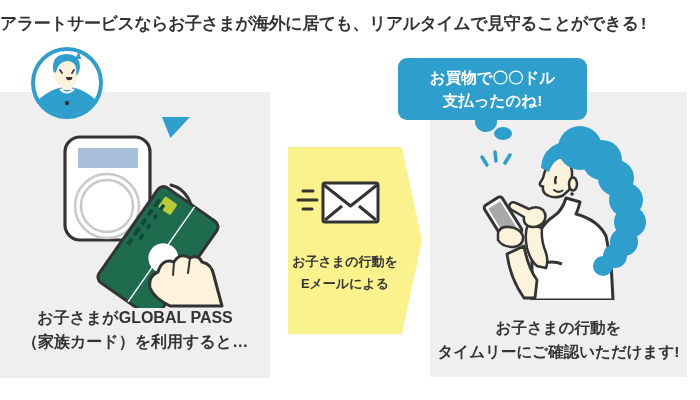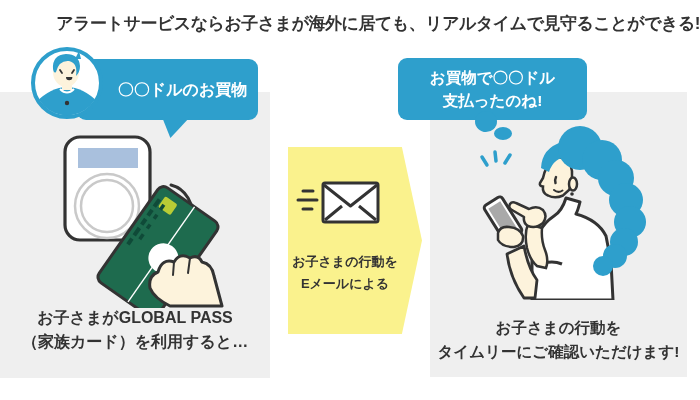--- a/index.html
+++ b/index.html
@@ -1,20 +1,20 @@
 <!DOCTYPE html>
 <html><head>
 <meta charset="utf-8">
 <style>
   html,body{margin:0;padding:0;background:#fff;}
   #canvas{position:relative;width:700px;height:400px;background:#ffffff;overflow:hidden;
           font-family:"Liberation Sans","DejaVu Sans",sans-serif;color:#333;}
   .abs{position:absolute;}
-  #title{left:0;top:12px;width:700px;text-align:right;font-size:17px;font-weight:bold;
-         letter-spacing:-0.5px;color:#333;}
+  #title{left:0;top:12px;width:700px;text-align:left;font-size:17px;font-weight:bold;
+         letter-spacing:-0.5px;color:#333;font-family:Liberation Mono, monospace;}
   .panel{background:#efefef;}
   #left-panel{left:0;top:92px;width:270px;height:286px;}
   #right-panel{left:430px;top:92px;width:257px;height:285px;}
   .bubble{background:#2e9fcc;border-radius:9px;color:#fff;font-weight:bold;text-align:center;}
   #left-bubble{left:77px;top:59px;width:181px;height:61px;line-height:61px;font-size:16px;
                padding-left:0;box-sizing:border-box;}
   #left-bubble span{display:inline-block;margin-left:30px;}
   #left-bubble-tail{left:162px;top:117px;width:28px;height:21px;background:#2e9fcc;
                     clip-path:polygon(0 0,100% 0,30% 100%);}
   #right-bubble{left:398px;top:58px;width:189px;height:62px;font-size:15.5px;line-height:23px;
@@ -34,23 +34,20 @@
 </head>
 <body>
 
 <div id="canvas">
 
   <div id="title" class="abs">アラートサービスならお子さまが海外に居ても、リアルタイムで見守ることができる!</div>
 
   <div id="left-panel" class="abs panel"></div>
   <div id="right-panel" class="abs panel"></div>
 
-  <div id="left-bubble" class="abs bubble">
-    <span>〇〇ドルのお買物</span>
-  </div>
   <div id="left-bubble-tail" class="abs"></div>
 
   <svg class="abs" style="left:29px;top:45px;" width="76" height="76" viewBox="0 0 76 76">
     <defs>
         <clipPath id="avclip">
           <circle cx="38" cy="38" r="32.5"></circle>
         </clipPath>
       </defs>
     <circle cx="38" cy="38" r="34" fill="#ffffff" stroke="#2e9fcc" stroke-width="4"></circle>
     <g clip-path="url(#avclip)">

